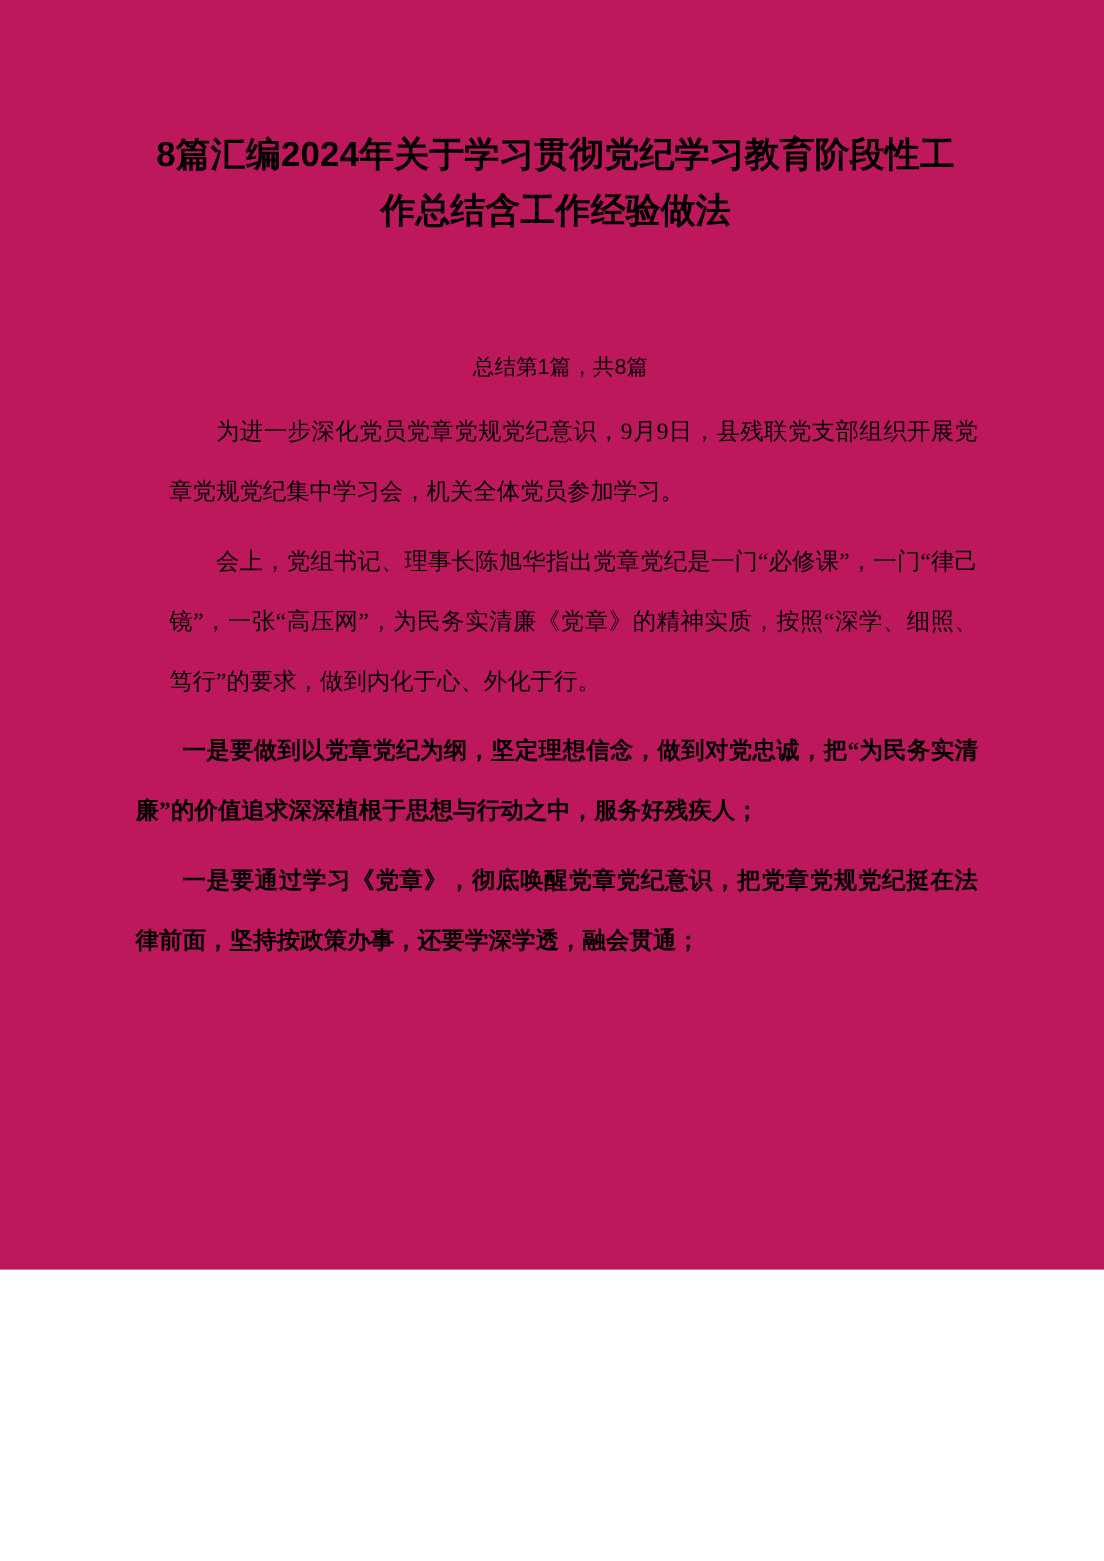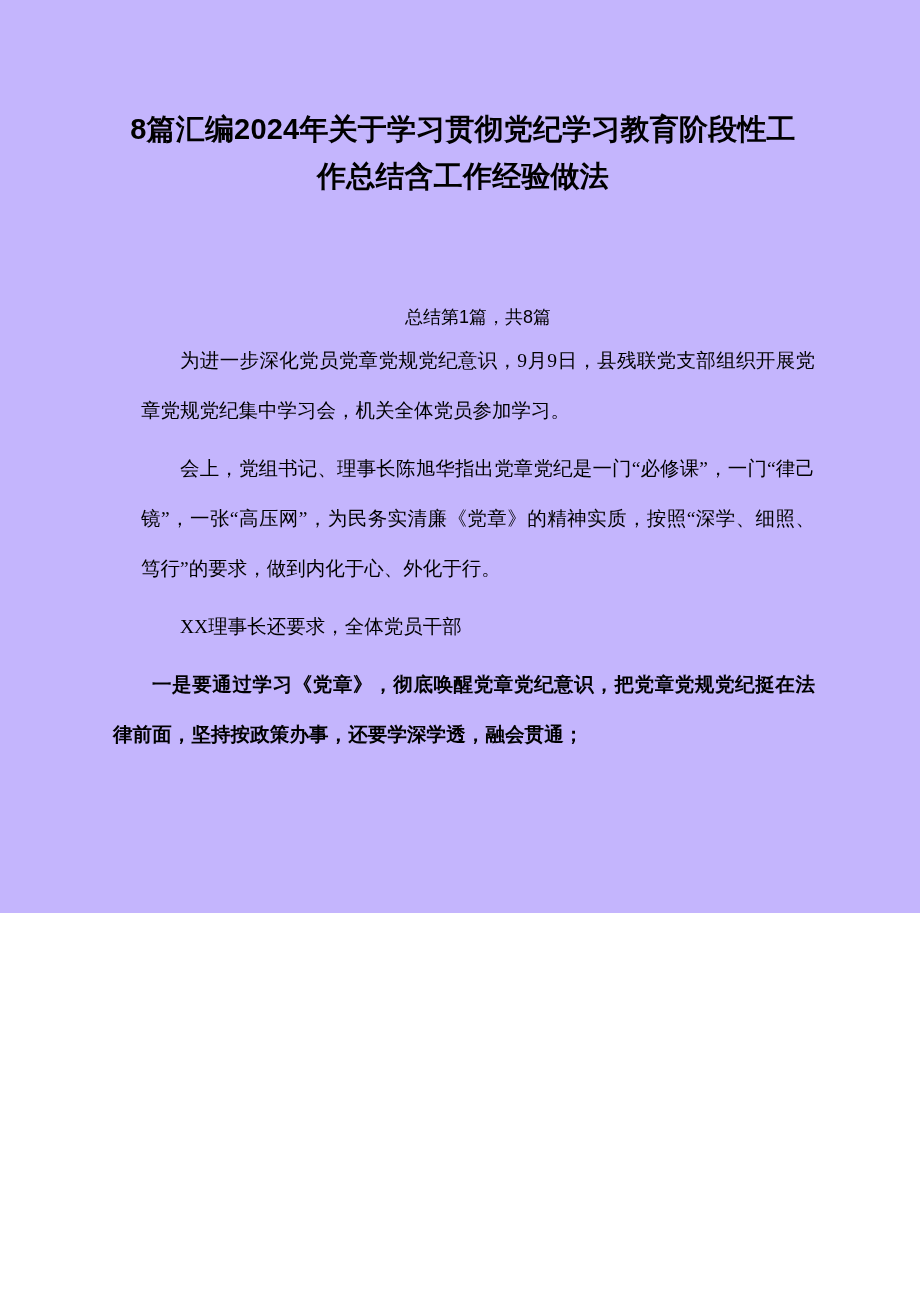--- a/index.html
+++ b/index.html
@@ -10,22 +10,22 @@
   body {
     width: 920px;
     height: 1301px;
     font-family: "Liberation Serif", "DejaVu Serif", serif;
     color: #000000;
     overflow: hidden;
   }
   .page {
     position: relative;
     width: 920px;
-    height: 913px;
-    background: #c4b5fd;
+    height: 1058px;
+    background: #be185d;
     box-sizing: border-box;
     padding: 0;
   }
   .doc-body {
     position: absolute;
     left: 113px;
     top: 106px;
     width: 700px;
   }
   .doc-title {
@@ -35,21 +35,21 @@
     text-align: center;
     letter-spacing: 0.2px;
     margin: 0 0 0 0;
     padding: 0 6px;
     font-family: "Liberation Sans", "DejaVu Sans", sans-serif;
   }
   .doc-subtitle {
     font-size: 18px;
     font-weight: 400;
     text-align: center;
-    margin: 15px;
+    margin: 4px;
     padding: 0;
     position: absolute;
     left: 0;
     top: 184px;
     width: 700px;
     font-family: "Liberation Sans", "DejaVu Sans", sans-serif;
   }
   .para-stack {
     position: absolute;
     left: 0;
@@ -85,22 +85,22 @@
     <h1 class="doc-title">8篇汇编2024年关于学习贯彻党纪学习教育阶段性工作总结含工作经验做法</h1>
 
     <div class="doc-subtitle">总结第1篇，共8篇</div>
 
     <div class="para-stack">
 
       <p class="para plain">为进一步深化党员党章党规党纪意识，9月9日，县残联党支部组织开展党章党规党纪集中学习会，机关全体党员参加学习。</p>
 
       <p class="para plain">会上，党组书记、理事长陈旭华指出党章党纪是一门“必修课”，一门“律己镜”，一张“高压网”，为民务实清廉《党章》的精神实质，按照“深学、细照、笃行”的要求，做到内化于心、外化于行。</p>
 
+      <p class="para bold">一是要做到以党章党纪为纲，坚定理想信念，做到对党忠诚，把“为民务实清廉”的价值追求深深植根于思想与行动之中，服务好残疾人；</p>
 
 
 
-      <p class="para plain">XX理事长还要求，全体党员干部</p>
 
       <p class="para bold">一是要通过学习《党章》，彻底唤醒党章党纪意识，把党章党规党纪挺在法律前面，坚持按政策办事，还要学深学透，融会贯通；</p>
 
     </div>
   </div>
 </div>
 
 </body></html>

